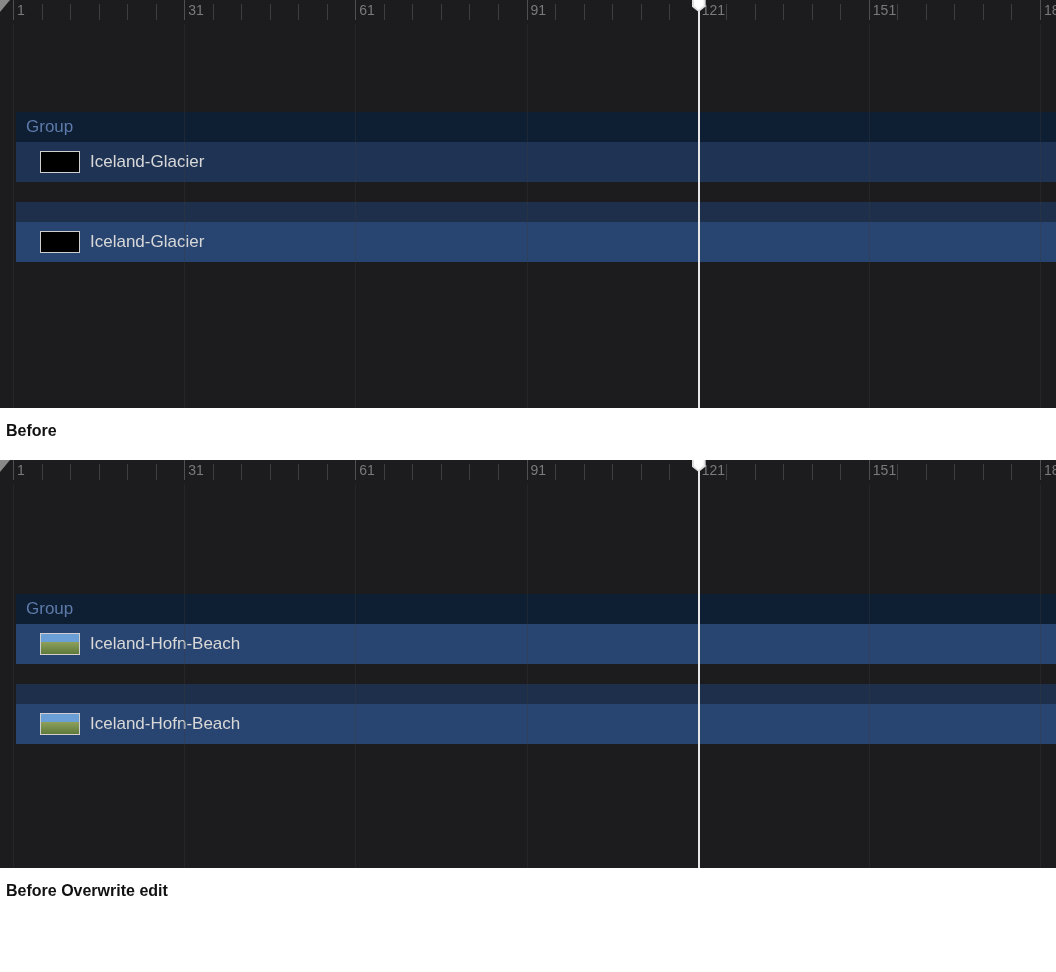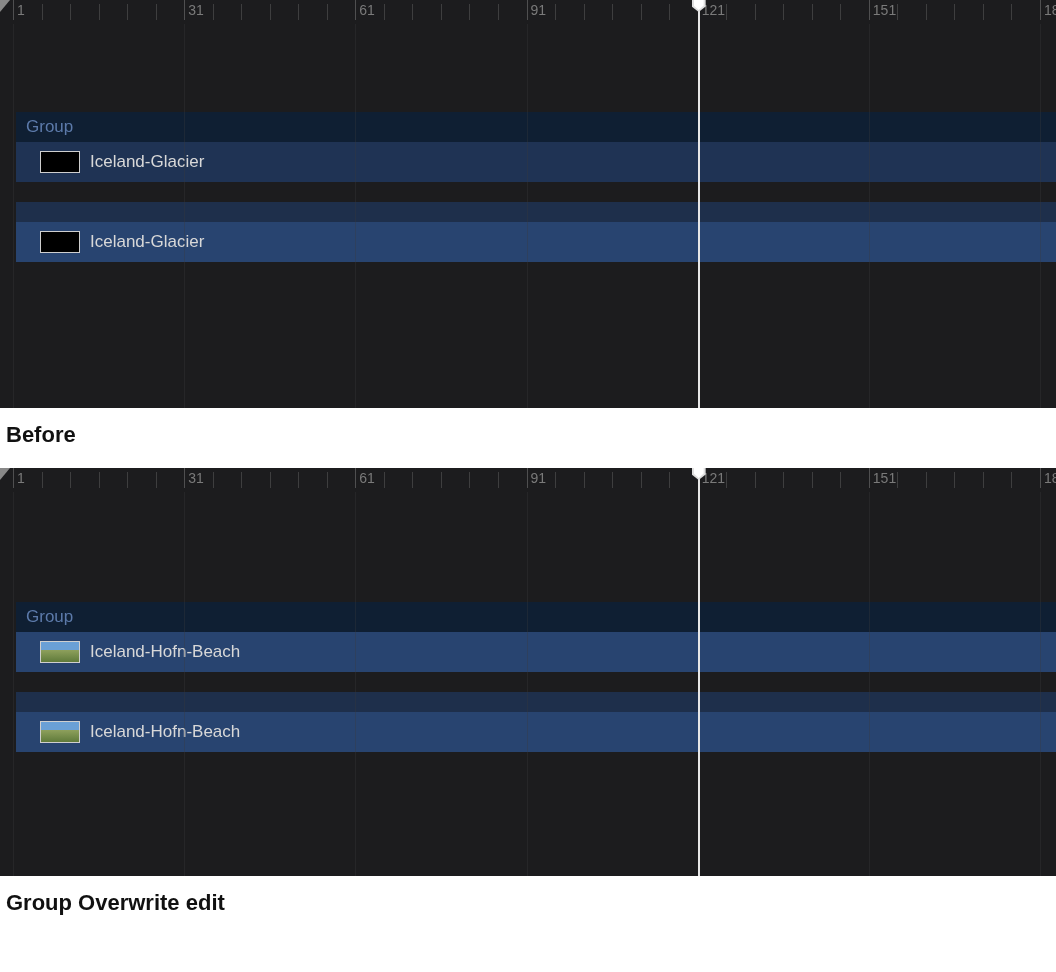--- a/index.html
+++ b/index.html
@@ -35,21 +35,21 @@
   .clip .thumb.landscape{background:linear-gradient(to bottom,#6aa0d6 0%,#6aa0d6 40%,#8ea05c 40%,#5f7a3a 100%)}
   
   .band{position:absolute;left:16px;right:0;height:20px;background:var(--clip-a);opacity:0.85}
   
   .vline{position:absolute;top:0;bottom:0;width:1px;background:#3a3a3c;opacity:0.35;pointer-events:none}
   
   .playhead{position:absolute;top:0;bottom:0;width:2px;background:var(--playhead)}
   .playhead .head{position:absolute;top:-2px;left:-6px;width:14px;height:14px;background:#e0e0e0;clip-path:polygon(0 0,100% 0,100% 60%,50% 100%,0 60%)}
   .playhead .head:after{content:"";position:absolute;inset:2px;background:#fff;clip-path:polygon(0 0,100% 0,100% 55%,50% 100%,0 55%)}
   
-  .caption{font-weight:700;font-size:22px;color:#111;padding:14px 0 20px 6px}
+  .caption{font-weight:700;font-size:16px;color:#111;padding:14px 0 20px 6px}
 </style>
 </head>
 <body>
 
 <div class="page">
 
   <div class="panel">
     <div class="ruler">
       <div class="start-marker"></div>
     <div class="tick major" style="left: 13px;"></div>
@@ -192,15 +192,15 @@
         <div class="vline" style="left: 526.5px;"></div>
         <div class="vline" style="left: 697.667px;"></div>
         <div class="vline" style="left: 868.833px;"></div>
         <div class="vline" style="left: 1040px;"></div>
       </div>
   <div class="playhead" style="left: 697.667px;">
         <div class="head"></div>
       </div>
     </div>
 
-  <div class="caption">Group Overwrite edit</div>
+  <div class="caption">Before Overwrite edit</div>
 
 </div>
 
 </body></html>

